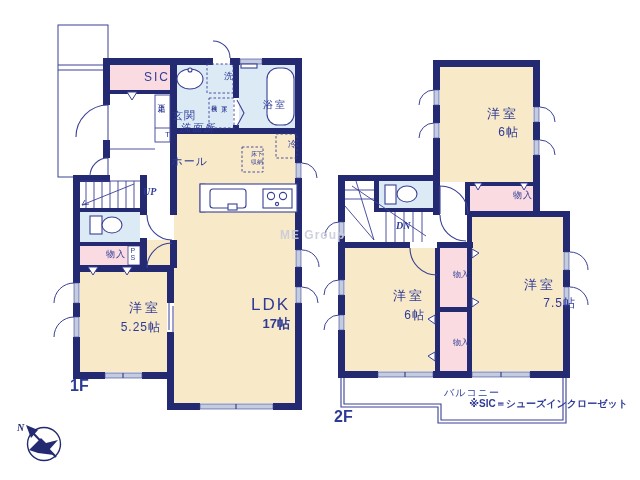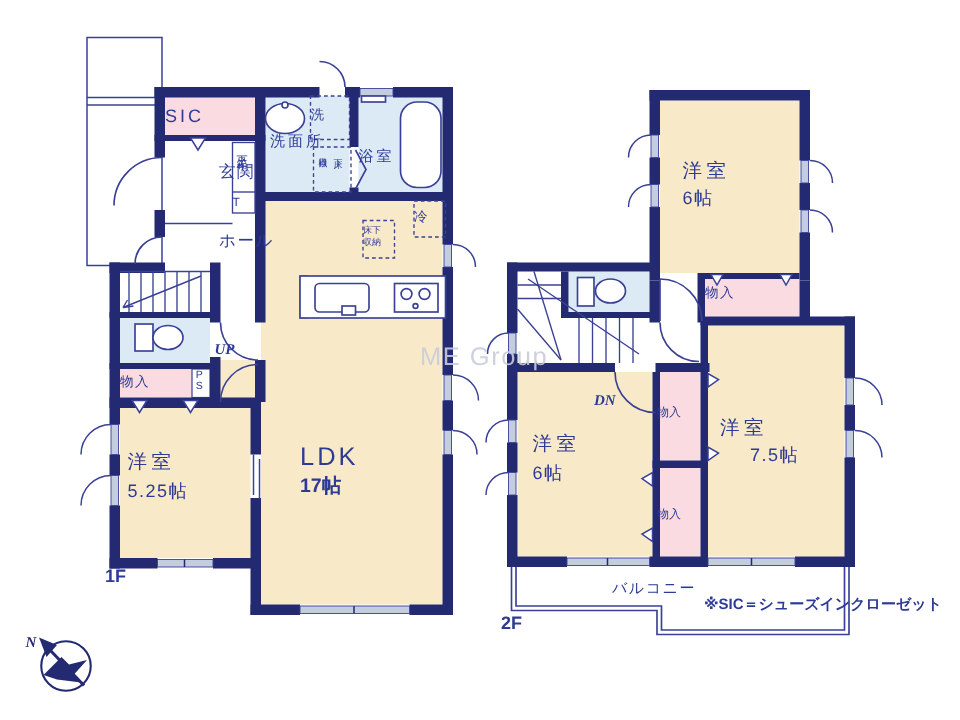--- a/index.html
+++ b/index.html
@@ -4,31 +4,31 @@
 <style>
   :root{
     --wall:#232a72; --line:#3a4095; --cream:#f8e9c8; --blue:#dceaf6;
     --pink:#f9dbe1; --window:#c4cce0; --text:#2e3b96; --watermark:#caccdb;
   }
   html,body{margin:0;padding:0;background:#fff;}
   #canvas{position:relative;width:640px;height:480px;background:#fff;overflow:hidden;
           font-family:"Liberation Sans","DejaVu Sans",sans-serif;}
   #plan-svg{position:absolute;left:0;top:0;}
   .lbl{position:absolute;color:var(--text);line-height:1.05;white-space:nowrap;}
-  .ctr{text-align:left;}
+  .ctr{text-align:right;}
   .vtx{writing-mode:vertical-rl;text-orientation:upright;letter-spacing:1px;}
   .room-name{font-size:13px;letter-spacing:3px;font-weight:500;}
   .room-size{font-size:12px;letter-spacing:1px;}
   .small-room{font-size:10px;letter-spacing:2px;}
   .tiny{font-size:9px;}
   .micro{font-size:6px;letter-spacing:0;}
-  .floor-label{font-size:12px;font-weight:600;}
+  .floor-label{font-size:16px;font-weight:600;}
   .stair-label{font-family:"Liberation Serif","DejaVu Serif",serif;font-style:italic;
-               font-size:10px;font-weight:600;margin-top:42px;}
-  #watermark{font-size:17px;letter-spacing:1px;color:var(--watermark);opacity:.9;}
+               font-size:10px;font-weight:600;}
+  #watermark{font-size:12px;letter-spacing:1px;color:var(--watermark);opacity:.9;font-weight:bold;}
   #sic-note{font-size:10px;font-weight:700;text-align:right;}
   #ldk-name{font-size:17px;letter-spacing:2px;}
   #ldk-size{font-size:13px;font-weight:bold;}
   #sic-label{font-size:12px;letter-spacing:2px;}
   .hall-label{font-size:11px;letter-spacing:1px;margin-left:38px;}
   .closet-label{font-size:9px;letter-spacing:1px;}
   .closet-label-sm{font-size:8px;letter-spacing:0;}
 </style>
 </head>
 <body>
@@ -294,21 +294,21 @@
     <polygon points="29,450 41,438 46,443 58,440 49,450 54,455 38,453" style="fill:var(--wall)"></polygon>
     <text x="17" y="431" font-size="10" font-style="italic" font-weight="bold" style="fill:var(--wall);font-family:'Liberation Serif',serif">N</text>
   </g>
 </svg>
 
 <span class="lbl ctr" id="sic-label" style="left:110px;top:71px;width:60px;">SIC</span>
 <span class="lbl ctr hall-label" style="left:108px;top:110px;width:50px;">玄関</span>
 <span class="lbl vtx" style="left:157px;top:98px;height:32px;font-size:7.5px;">下足箱</span>
 <span class="lbl ctr" style="left:155px;top:131px;width:15px;font-size:8px;">T</span>
 <span class="lbl ctr hall-label" style="left:108px;top:156px;width:62px;">ホール</span>
-<span class="lbl small-room" style="left:180px;top:90px;">洗面所</span>
+<span class="lbl small-room" style="left:180px;top:123px;font-style:italic;">洗面所</span>
 <span class="lbl ctr tiny" style="left:207px;top:72px;width:26px;">洗</span>
 <span class="lbl vtx micro" style="left:221px;top:101px;height:26px;">床下</span>
 <span class="lbl vtx micro" style="left:211px;top:101px;height:26px;">点検口</span>
 <span class="lbl ctr small-room" style="left:239px;top:100px;width:48px;">浴室</span>
 <span class="lbl ctr tiny" style="left:276px;top:140px;width:21px;">冷</span>
 <span class="lbl ctr micro" style="left:242px;top:151px;width:21px;">床下</span>
 <span class="lbl ctr micro" style="left:242px;top:159px;width:21px;">収納</span>
 <span class="lbl ctr" id="ldk-name" style="left:200px;top:296px;width:90px;">LDK</span>
 <span class="lbl ctr" id="ldk-size" style="left:200px;top:317px;width:90px;">17帖</span>
 <span class="lbl stair-label" style="left:143px;top:187px;">UP</span>

